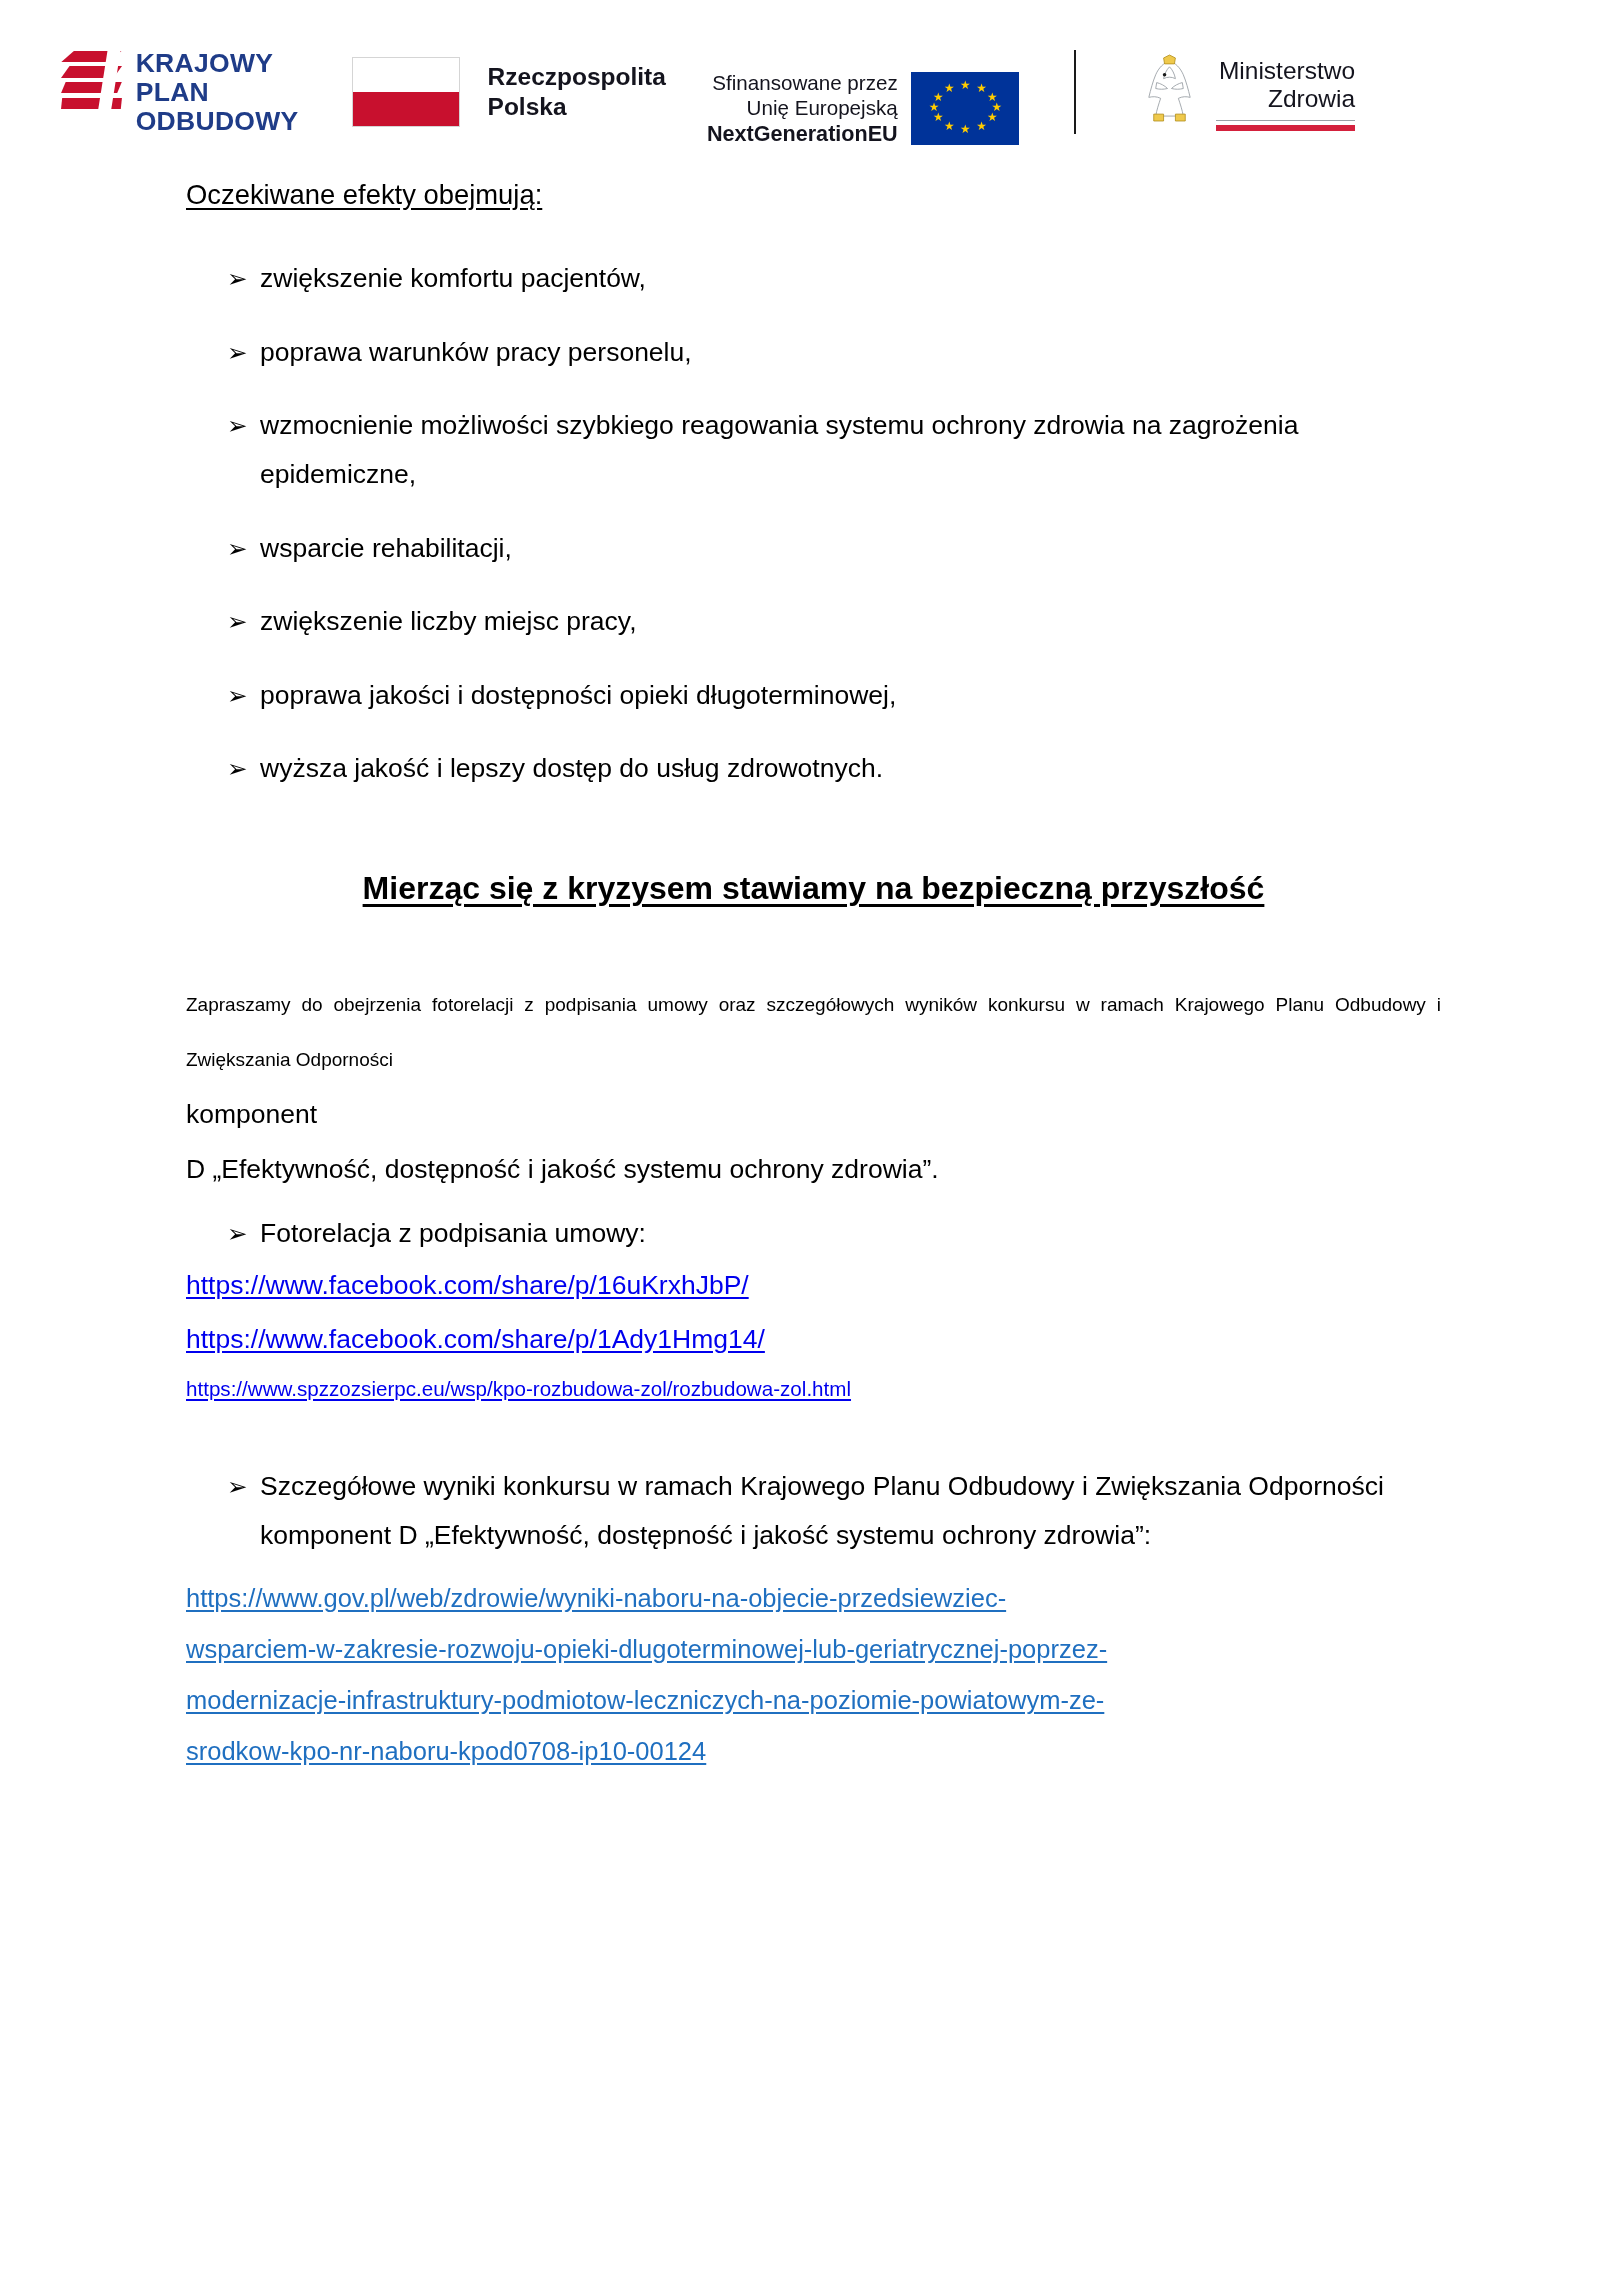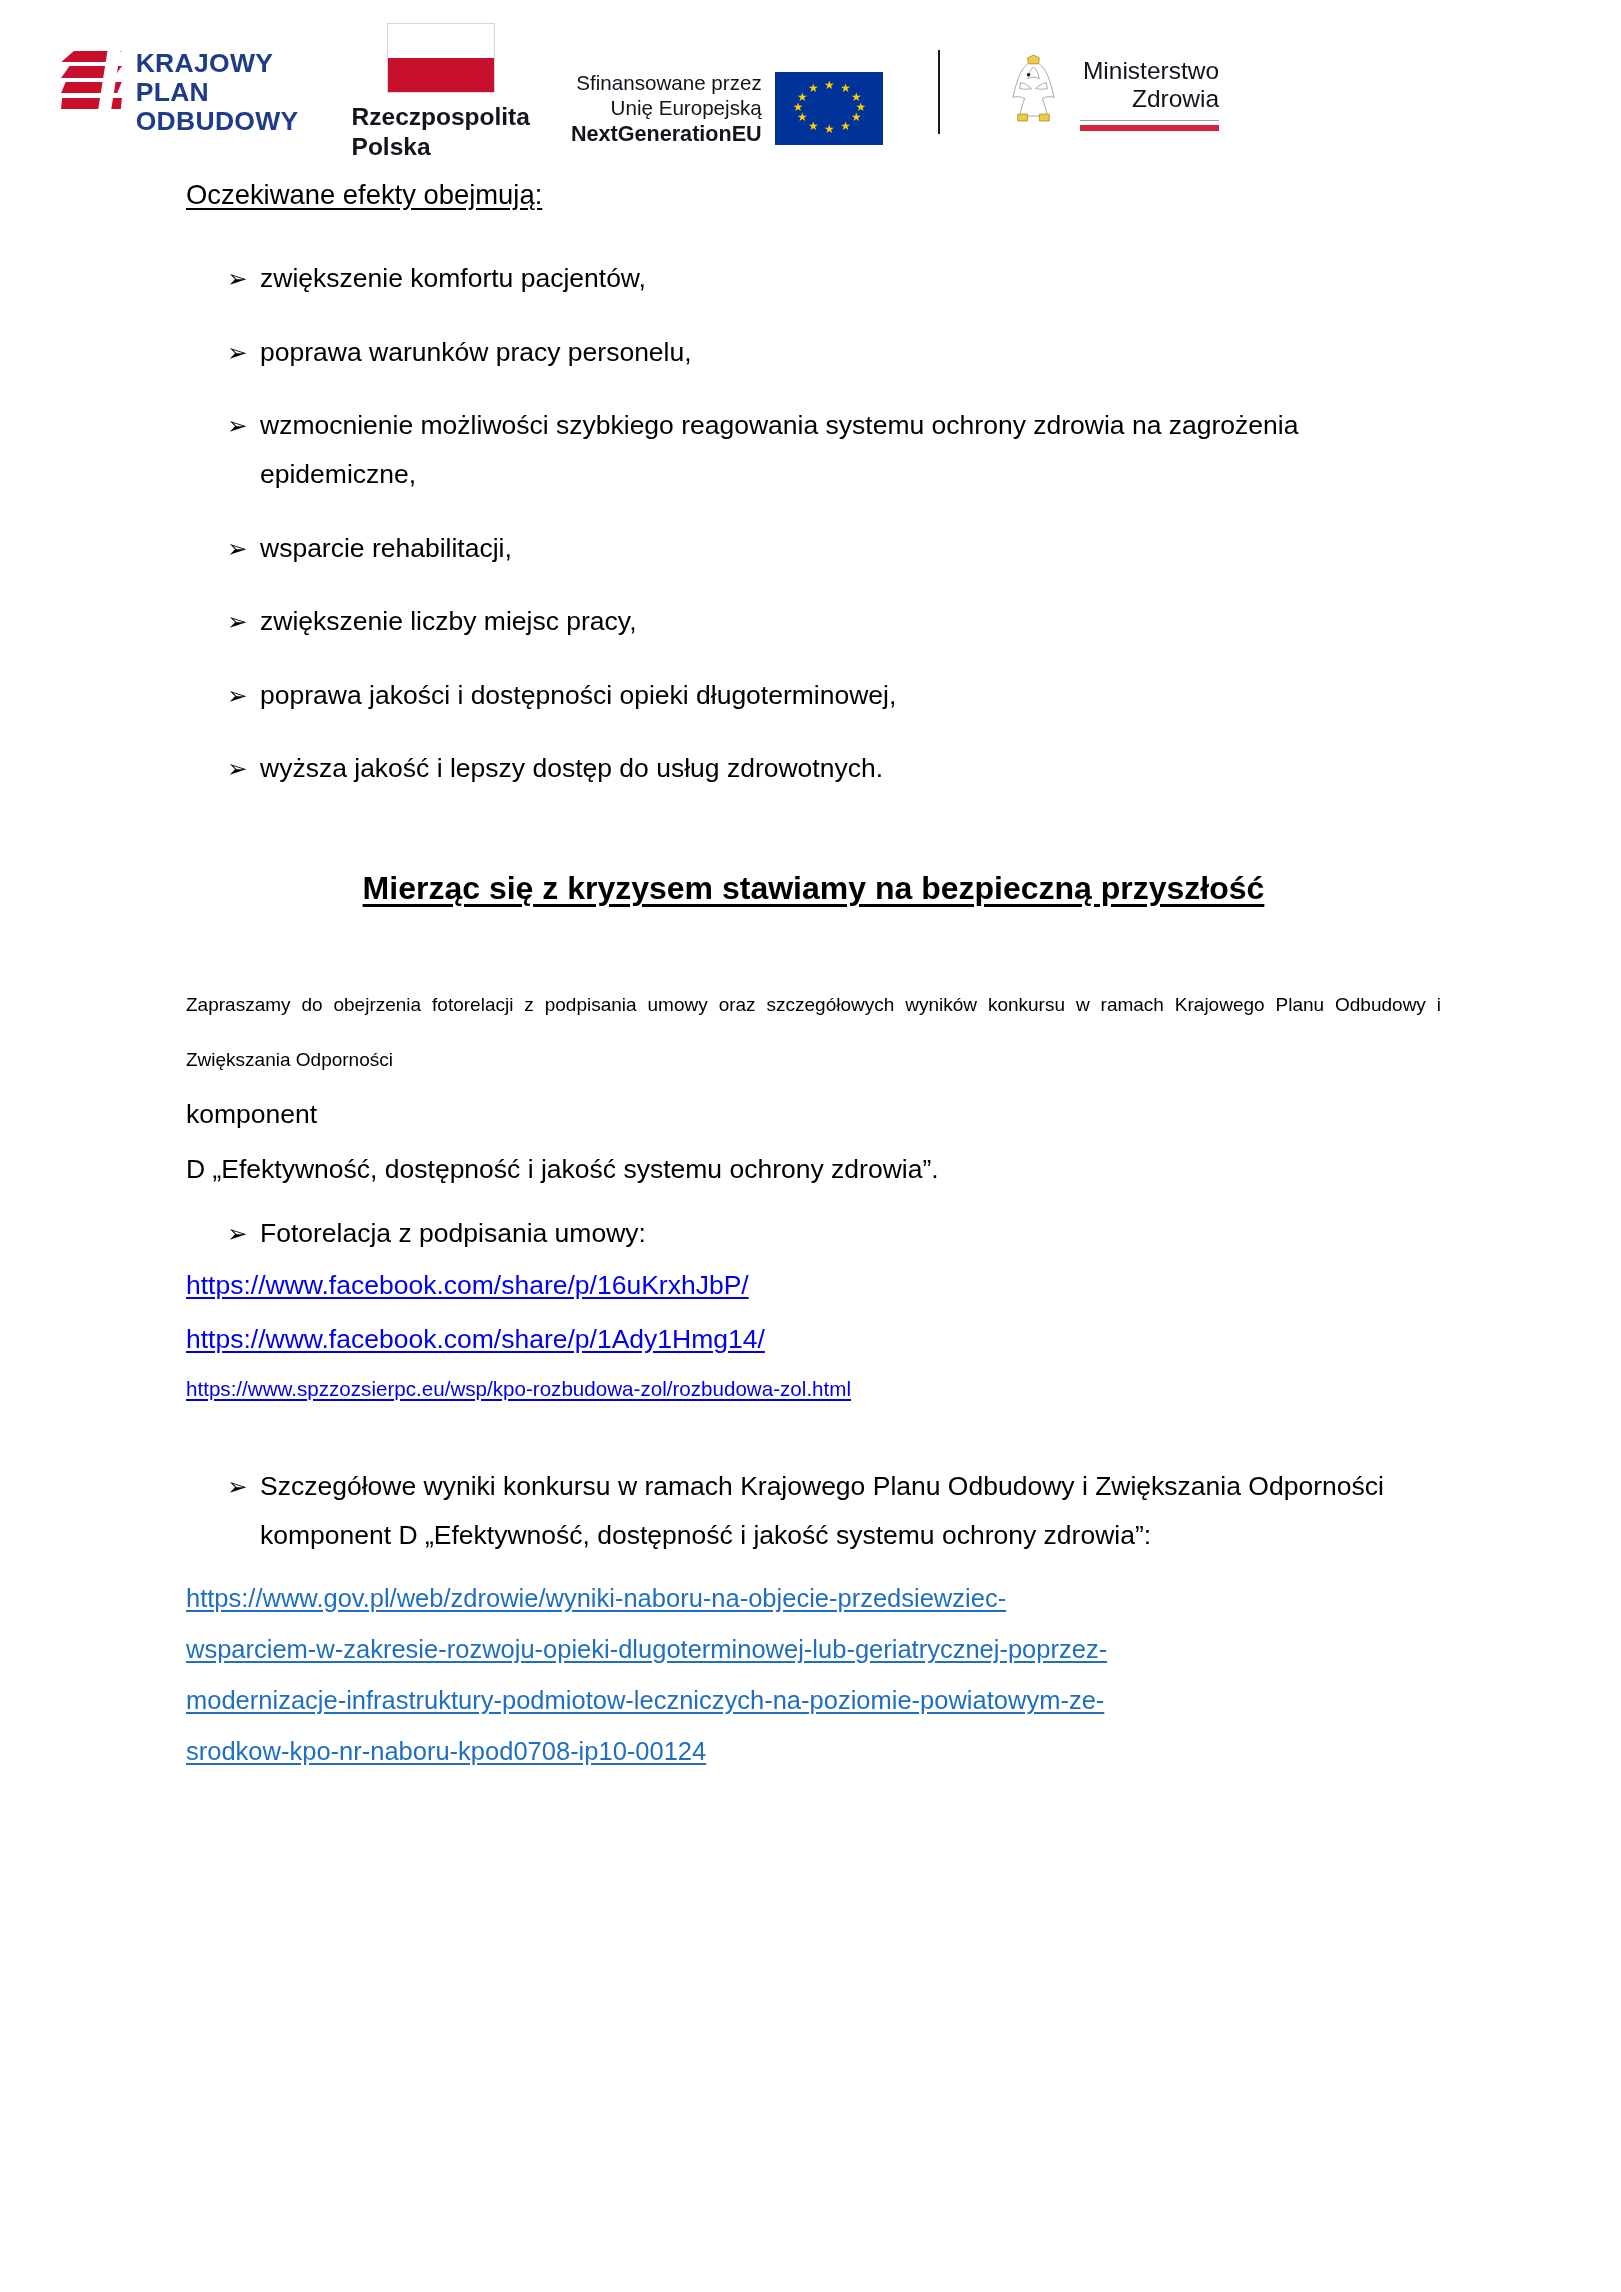--- a/index.html
+++ b/index.html
@@ -71,22 +71,21 @@
     font-size: 26.5px;
     line-height: 29px;
     color: #1F3C88;
     letter-spacing: 0.3px;
   }
 
   .logo-pl {
     display: flex;
     align-items: center;
     margin-left: 53px;
-    gap: 9px;
-    flex-direction: column;
+    gap: 28px;
   }
   .pl-flag {
     width: 108px;
     height: 70px;
     border: 1px solid #d5d5d5;
     box-sizing: border-box;
   }
   .pl-flag .white { height: 50%; background: #ffffff; }
   .pl-flag .red   { height: 50%; background: #C8102E; }
   .pl-text {

